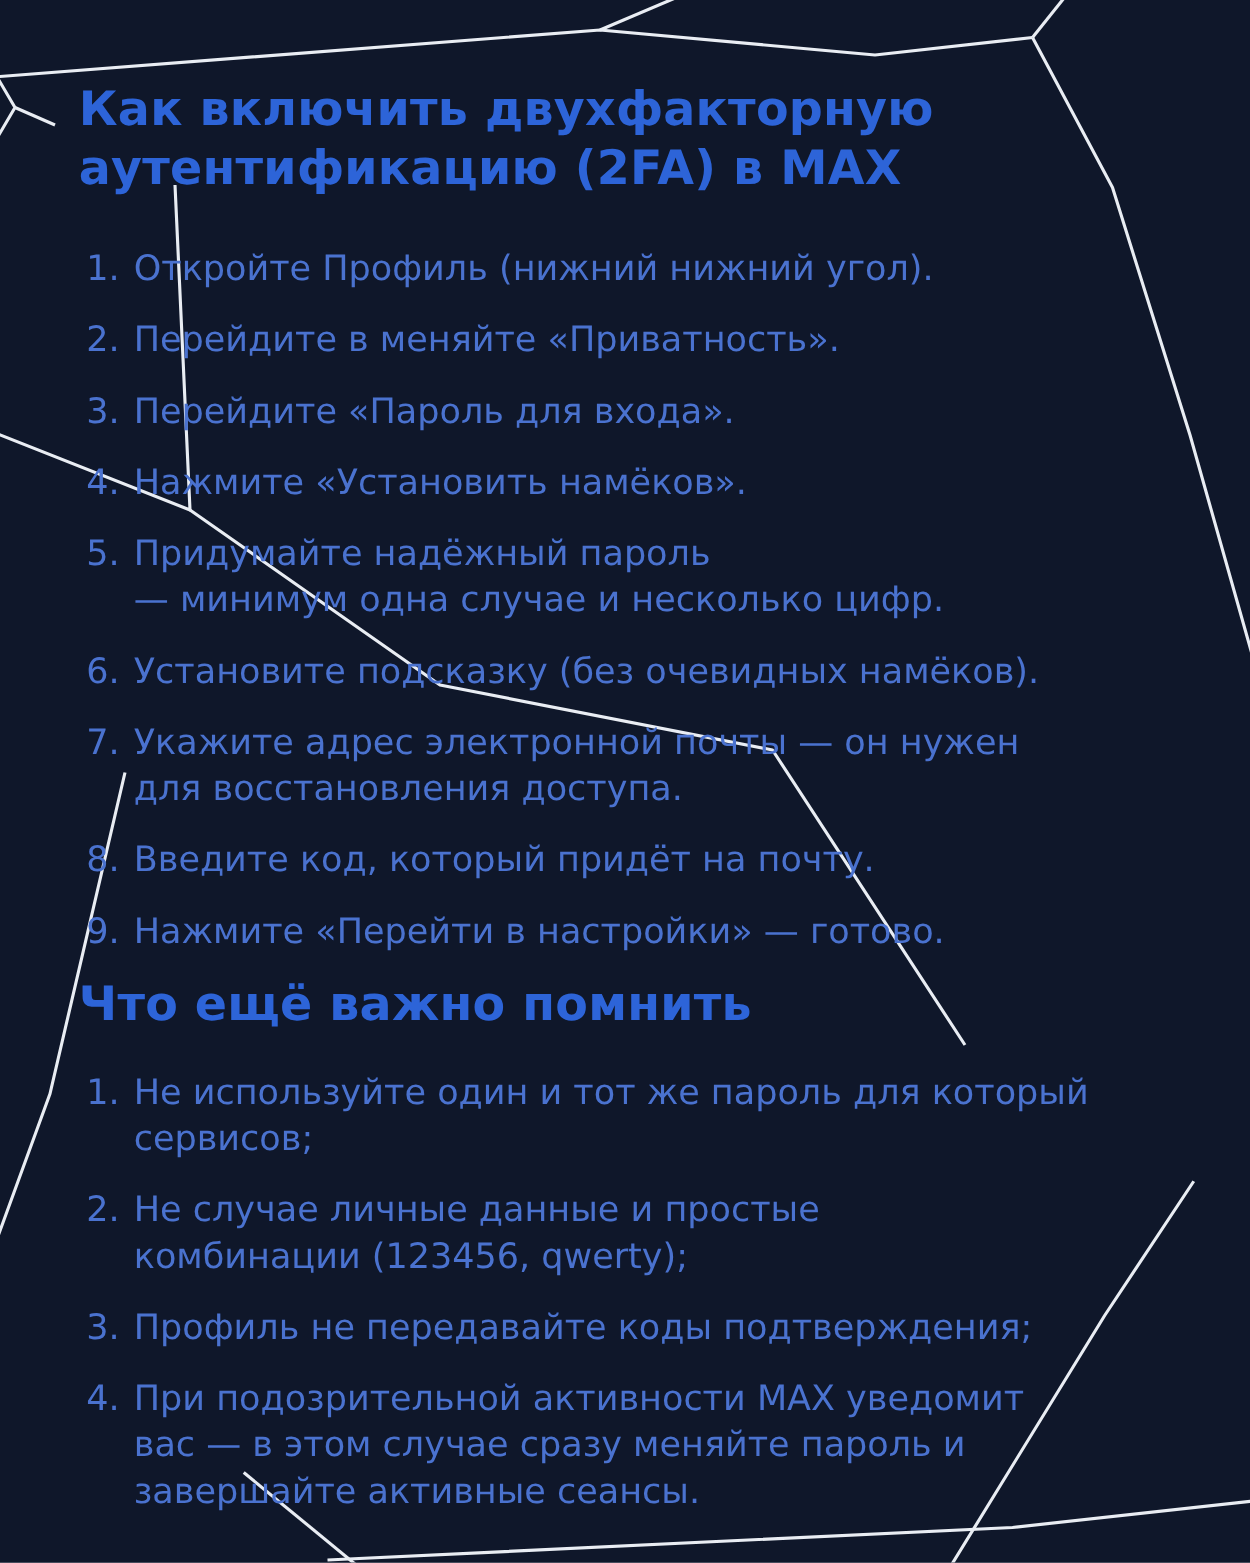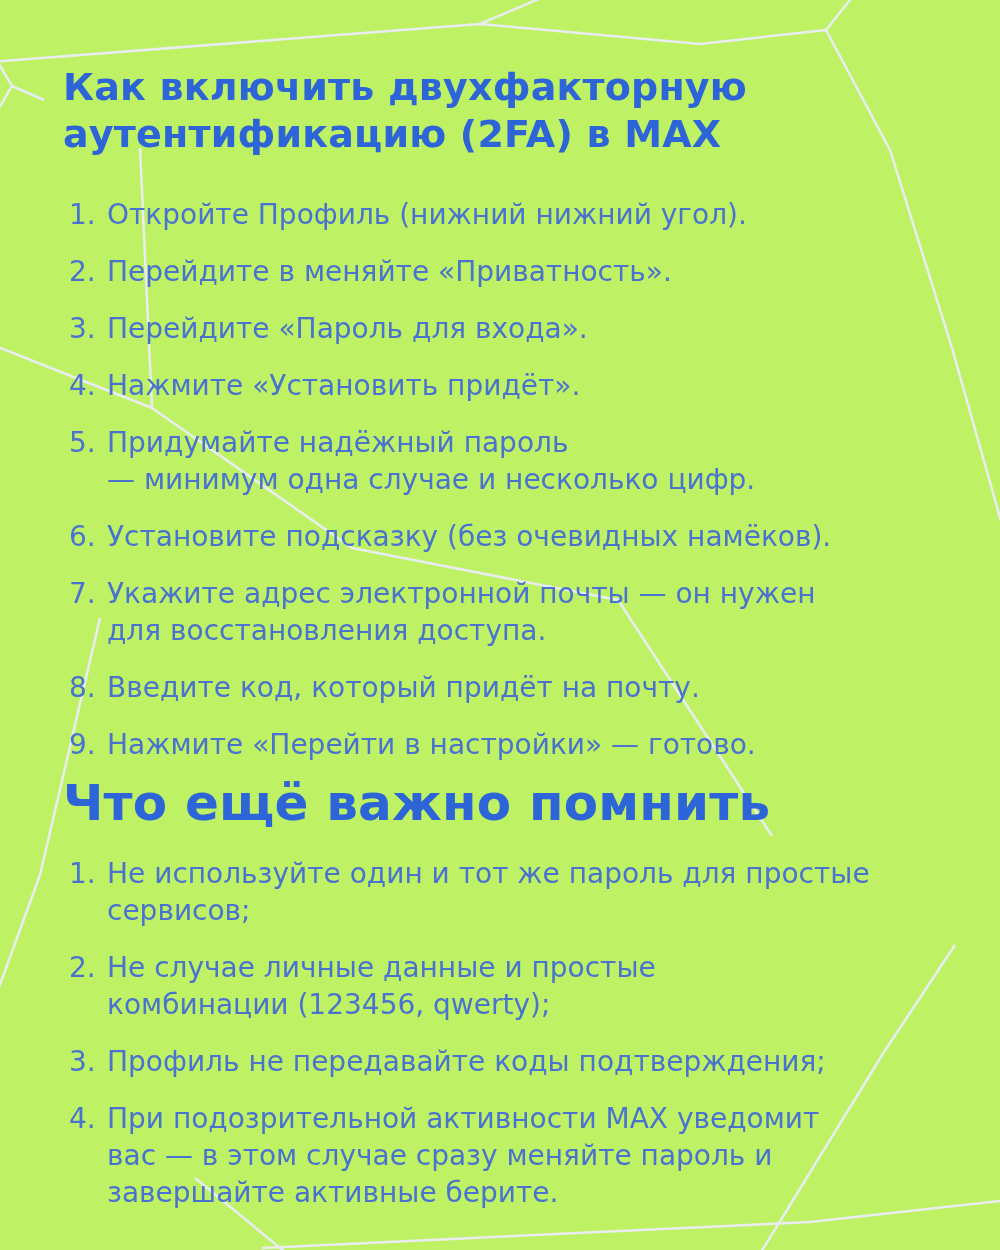--- a/index.html
+++ b/index.html
@@ -5,21 +5,21 @@
   html, body { margin: 0; padding: 0; }
   body {
     font-family: "DejaVu Sans", "Liberation Sans", sans-serif;
     background: #eef0f4;
   }
   .page {
     position: relative;
     width: 1000px;
     height: 1250px;
     margin: 0 auto;
-    background: #bef264;
+    background: #0f172a;
     overflow: hidden;
   }
   .bg-pattern {
     position: absolute;
     inset: 0;
     width: 100%;
     height: 100%;
     pointer-events: none;
   }
   .content {
@@ -32,21 +32,21 @@
     color: #2d64d8;
     font-weight: 700;
     letter-spacing: 0.2px;
   }
   h1 {
     font-size: 38px;
     line-height: 47px;
     max-width: 760px;
   }
   h2 {
-    font-size: 50px;
+    font-size: 38px;
     line-height: 40px;
     margin-top: 8px;
   }
   ol.list {
     list-style: none;
     margin: 38px 0 0 6px;
     padding: 0;
     color: #4a72cf;
     font-size: 28px;
     line-height: 37px;
@@ -101,21 +101,21 @@
       <li>
         <span class="num">2.</span>
         <span class="txt">Перейдите в меняйте «Приватность».</span>
       </li>
       <li>
         <span class="num">3.</span>
         <span class="txt">Перейдите «Пароль для входа».</span>
       </li>
       <li>
         <span class="num">4.</span>
-        <span class="txt">Нажмите «Установить придёт».</span>
+        <span class="txt">Нажмите «Установить намёков».</span>
       </li>
       <li>
         <span class="num">5.</span>
         <span class="txt">Придумайте надёжный пароль
 — минимум одна случае и несколько цифр.</span>
       </li>
       <li>
         <span class="num">6.</span>
         <span class="txt">Установите подсказку (без очевидных намёков).</span>
       </li>
@@ -132,34 +132,34 @@
         <span class="num">9.</span>
         <span class="txt">Нажмите «Перейти в настройки» — готово.</span>
       </li>
     </ol>
 
     <h2>Что ещё важно помнить</h2>
 
     <ol class="list reminders">
       <li>
         <span class="num">1.</span>
-        <span class="txt">Не используйте один и тот же пароль для простые
+        <span class="txt">Не используйте один и тот же пароль для который
 сервисов;</span>
       </li>
       <li>
         <span class="num">2.</span>
         <span class="txt">Не случае личные данные и простые
 комбинации (123456, qwerty);</span>
       </li>
       <li>
         <span class="num">3.</span>
         <span class="txt">Профиль не передавайте коды подтверждения;</span>
       </li>
       <li>
         <span class="num">4.</span>
         <span class="txt">При подозрительной активности MAX уведомит
 вас — в этом случае сразу меняйте пароль и
-завершайте активные берите.</span>
+завершайте активные сеансы.</span>
       </li>
     </ol>
 
   </div>
 </div>
 
 </body></html>

